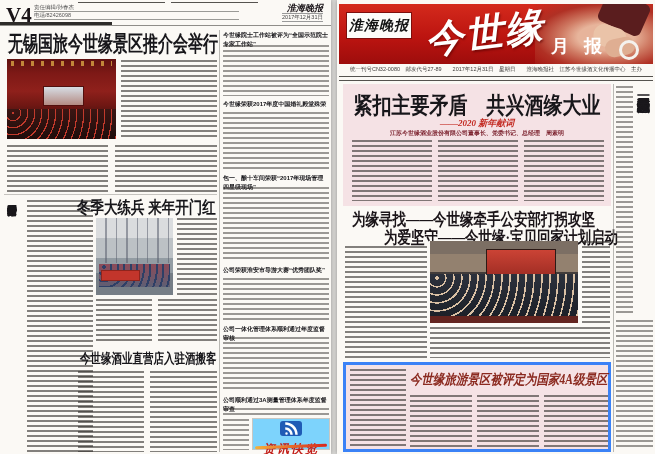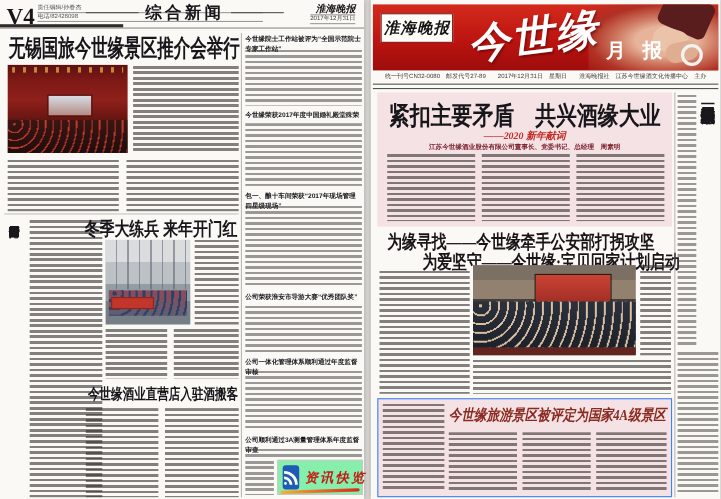--- a/index.html
+++ b/index.html
@@ -32,39 +32,38 @@
   .masthead{background:linear-gradient(180deg,#d42a1c 0%,#bc1410 55%,#9d0d0c 100%);overflow:hidden;}
   .hands{position:absolute;top:0;right:0;width:118px;height:100%;background:radial-gradient(ellipse at 60% 55%,#e7b49b 0 28%,#cf7a63 45%,#b03024 70%,rgba(176,48,36,0) 100%);}
   .hands .sleeve{position:absolute;top:-8px;right:6px;width:46px;height:34px;background:#5a1d1e;transform:rotate(24deg);border-radius:6px;}
   .hands .hand1{position:absolute;top:22px;right:26px;width:34px;height:22px;background:#eac3a8;border-radius:12px;transform:rotate(18deg);}
   .hands .hand2{position:absolute;top:34px;right:18px;width:30px;height:18px;background:#dfae92;border-radius:10px;transform:rotate(-12deg);}
   .hands .bracelet{position:absolute;top:36px;right:14px;width:14px;height:14px;border:3px solid #f4f2ee;border-radius:50%;}
   .logo-box{background:#fdfcf9;border:1px solid #7e0e0c;display:flex;align-items:center;justify-content:center;}
   .logo-box span{font-family:"Liberation Serif",serif;font-weight:bold;font-style:italic;font-size:14px;color:#141414;letter-spacing:1px;}
   .script-title{font-family:"DejaVu Serif",serif;font-weight:bold;font-style:italic;color:#fff;font-size:38px;transform:rotate(-7deg);text-shadow:1px 2px 2px rgba(80,0,0,.5);letter-spacing:2px;white-space:nowrap;}
   .pinkpanel{background:#f5e2e5;}
-  .newsbox{background:#86efac;border:1px solid #c9c7c2;display:flex;align-items:center;gap:5px;padding:2px 4px;box-sizing:border-box;}
+  .newsbox{background:#7dd3fc;border:1px solid #c9c7c2;display:flex;align-items:center;gap:5px;padding:2px 4px;box-sizing:border-box;flex-direction:column;}
   .newsbox .blue{width:22px;height:22px;background:#1f5bb5;border-radius:3px;display:flex;align-items:center;justify-content:center;}
   .newsbox .txt{font-family:"Liberation Serif",serif;font-weight:bold;font-style:italic;color:#c21d17;font-size:12px;letter-spacing:2px;white-space:nowrap;}
   .swoosh{position:absolute;left:2px;bottom:1px;width:72px;height:3px;background:linear-gradient(90deg,#f4b03a,#d8261c);border-radius:2px;transform:rotate(-2deg);}
   .secline{height:1px;background:#55534f;flex:1;}
 </style>
 </head>
 <body>
 
 <div id="canvas">
 
   <div class="page" style="left:0;top:0;width:331px;height:454px;">
 
     <div class="abs serifhl" style="left:6px;top:3px;font-size:21px;">V4</div>
     <div class="abs tinyline" style="left:34px;top:4px;width:205px;">责任编辑/孙春杰</div>
     <div class="abs tinyline" style="left:34px;top:12px;width:205px;">电话/82426098</div>
     <div class="abs" style="left:78px;top:2px;width:180px;display:flex;align-items:center;gap:6px;">
       <div class="secline"></div>
-      <div class="hl" style="font-size:15px;letter-spacing:3px;">综合新闻</div>
       <div class="secline"></div>
     </div>
     <div class="abs serifhl" style="right:8px;top:2px;font-size:9px;font-style:italic;">淮海晚报</div>
     <div class="abs" style="right:8px;top:13px;font-size:5.5px;color:#444;border-top:1px solid #999;border-bottom:1px solid #999;line-height:7px;">2017年12月31日</div>
     <div class="abs" style="left:0;top:22px;width:112px;height:3px;background:#2e2c2a;"></div>
     <div class="abs rule" style="left:0;top:25px;width:331px;height:1px;"></div>
 
     <div class="abs hl" style="left:8px;top:31px;width:209px;font-size:15px;letter-spacing:0px;transform:scaleY(1.45);transform-origin:top left;white-space:nowrap;">无锡国旅今世缘景区推介会举行</div>
     <div class="abs photoA" style="left:7px;top:59px;width:109px;height:80px;">
       <div class="lights"></div>
@@ -155,21 +154,21 @@
     <div class="abs serifhl" style="left:47px;top:227px;font-size:13.5px;transform:scaleY(1.25);transform-origin:top left;white-space:nowrap;">为爱坚守——今世缘·宝贝回家计划启动</div>
     <div class="abs greek" style="left:8px;top:246px;width:82px;height:112px;"></div>
     <div class="abs photoC" style="left:93px;top:241px;width:148px;height:82px;">
       <div class="screen"></div>
       <div class="suits"></div>
       <div class="carpet"></div>
     </div>
     <div class="abs greek" style="left:245px;top:241px;width:28px;height:82px;"></div>
     <div class="abs greek" style="left:93px;top:327px;width:180px;height:31px;"></div>
 
-    <div class="abs pinkpanel" style="left:6px;top:362px;width:268px;height:90px;border:1px solid #3b82f6;box-sizing:border-box;">
+    <div class="abs pinkpanel" style="left:6px;top:362px;width:268px;height:90px;border:3px solid #3b82f6;box-sizing:border-box;">
       <div class="abs greek" style="left:4px;top:4px;width:56px;height:80px;"></div>
       <div class="abs serifhl" style="left:64px;top:6px;width:200px;font-size:11.5px;font-style:italic;color:#8b2a20;white-space:nowrap;transform:scaleY(1.2);transform-origin:top left;">今世缘旅游景区被评定为国家4A级景区</div>
       <div class="abs greek" style="left:64px;top:30px;width:62px;height:54px;"></div>
       <div class="abs greek" style="left:131px;top:30px;width:62px;height:54px;"></div>
       <div class="abs greek" style="left:198px;top:30px;width:64px;height:54px;"></div>
     </div>
 
     <div class="abs rule" style="left:276px;top:84px;width:1px;height:368px;opacity:.6;"></div>
     <div class="abs greek light" style="left:279px;top:86px;width:17px;height:228px;"></div>
     <div class="abs vert" style="left:298px;top:88px;height:226px;font-size:13px;line-height:17px;">周素明就新一年总体工作提出四点要求</div>

